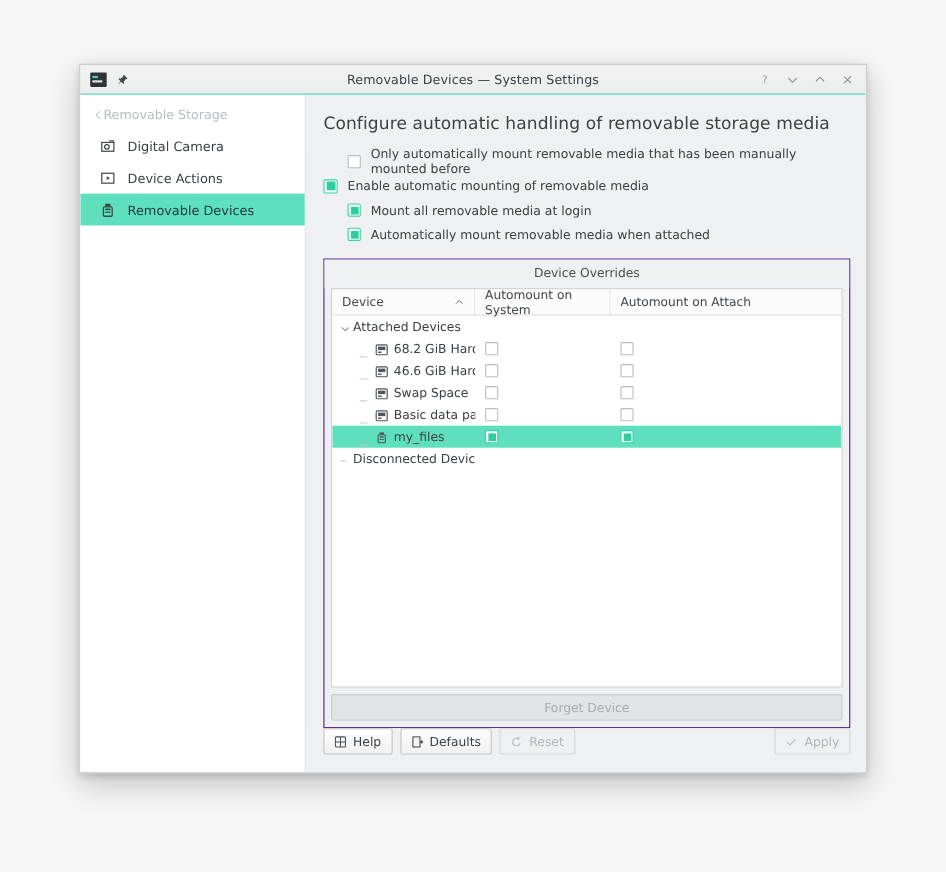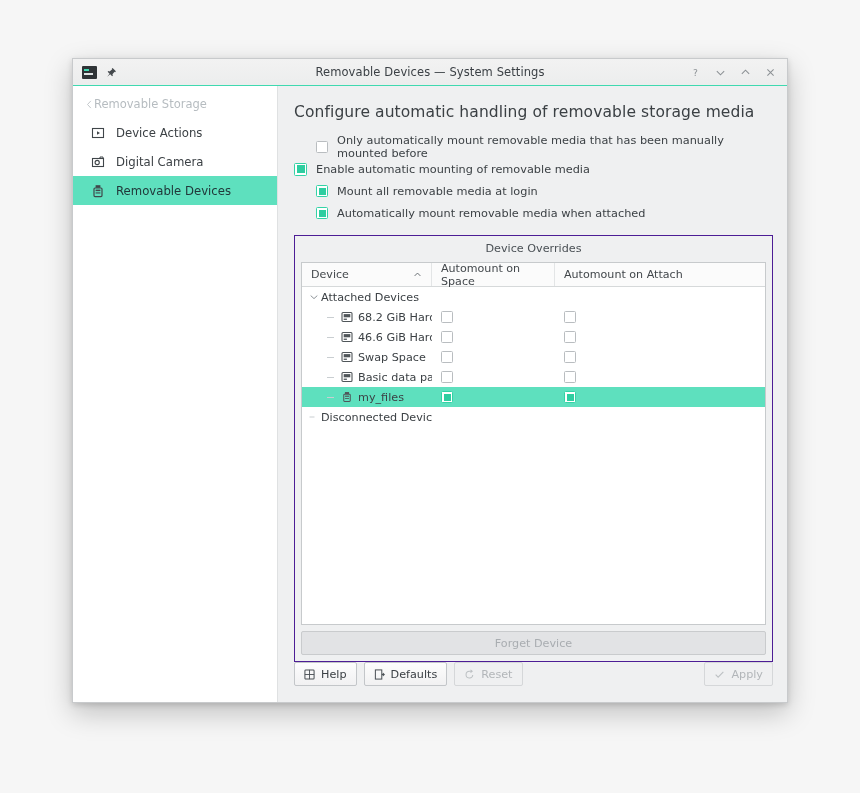--- a/index.html
+++ b/index.html
@@ -117,21 +117,21 @@
   .th.c3 { flex:1; }
   .sortarrow { color:#5a6166; display:flex; }
 
   .tbody { flex:1; min-height:0; overflow:hidden; background:#fff; }
   .trow { display:flex; align-items:center; height:20px; font-size:11.2px; color:#3c4145; }
   .trow.sel { background:#5ee0be; }
   .tcell1 { width:130px; min-width:130px; display:flex; align-items:center; height:100%; }
   .tcell2 { width:123px; min-width:123px; display:flex; align-items:center; padding-left:9px; height:100%; }
   .tcell3 { flex:1; display:flex; align-items:center; padding-left:9px; height:100%; }
 
-  .branch { width:100%; display:flex; align-items:center; }
+  .branch { width:100%; display:flex; align-items:flex-end; }
   .ind-root { padding-left: 5px; }
   .ind-child { padding-left: 5px; }
   .tw { width:14px; min-width:14px; display:flex; align-items:center; justify-content:center; color:#8e9499; }
   .elbow { width:18px; min-width:18px; height:100%; position:relative; }
   .elbow::before { content:""; position:absolute; left:6px; top:0; bottom:0; width:1px; background:#c9ced1; }
   .elbow::after { content:""; position:absolute; left:6px; top:50%; width:7px; height:1px; background:#c9ced1; }
   .elbow.last::before { bottom:50%; }
   .rowico { width:15px; min-width:15px; display:flex; align-items:center; justify-content:center; color:#50565a; margin-right:4px; }
   .rowlabel { white-space:nowrap; overflow:hidden; text-overflow:clip; }
 
@@ -206,36 +206,36 @@
             <svg width="9" height="9" viewBox="0 0 10 10">
                 <path d="M6.5 1 2.8 5l3.7 4" fill="none" stroke="currentColor" stroke-width="1.1"></path>
               </svg>
           </span>
           <span>Removable Storage</span>
         </div>
 
         <div class="side-item">
           <span class="side-ico">
             <svg width="14" height="14" viewBox="0 0 14 14">
-                <rect x="1.5" y="2.5" width="11" height="9" fill="none" stroke="currentColor" stroke-width="1.1"></rect>
-                <path d="M6 5.3 9 7 6 8.7z" fill="currentColor"></path>
-              </svg>
-          </span>
-          <span>Device Actions</span>
-        </div>
-
-        <div class="side-item">
-          <span class="side-ico">
-            <svg width="14" height="14" viewBox="0 0 14 14">
                 <rect x="1.5" y="3.5" width="11" height="8" fill="none" stroke="currentColor" stroke-width="1.1"></rect>
                 <path d="M9 3.5V2h3v1.5" fill="none" stroke="currentColor" stroke-width="1"></path>
                 <circle cx="6.2" cy="7.5" r="2.1" fill="none" stroke="currentColor" stroke-width="1.1"></circle>
               </svg>
           </span>
           <span>Digital Camera</span>
+        </div>
+
+        <div class="side-item">
+          <span class="side-ico">
+            <svg width="14" height="14" viewBox="0 0 14 14">
+                <rect x="1.5" y="2.5" width="11" height="9" fill="none" stroke="currentColor" stroke-width="1.1"></rect>
+                <path d="M6 5.3 9 7 6 8.7z" fill="currentColor"></path>
+              </svg>
+          </span>
+          <span>Device Actions</span>
         </div>
 
         <div class="side-item sel">
           <span class="side-ico">
             <svg width="14" height="14" viewBox="0 0 14 14">
                 <rect x="4.6" y="1.2" width="4.8" height="2.6" fill="currentColor"></rect>
                 <rect x="3" y="4" width="8" height="8.6" rx="1" fill="none" stroke="currentColor" stroke-width="1.2"></rect>
                 <rect x="4.6" y="5.6" width="4.8" height="1.5" fill="currentColor"></rect>
                 <rect x="4.6" y="8.4" width="4.8" height="1.1" fill="currentColor"></rect>
               </svg>
@@ -274,21 +274,21 @@
             <div class="thead">
               <div class="th c1">
                 <span>Device</span>
                 <span class="sortarrow">
                   <svg width="9" height="9" viewBox="0 0 10 10">
                       <path d="M1.8 6.6 5 3.4l3.2 3.2" fill="none" stroke="currentColor" stroke-width="1"></path>
                     </svg>
                 </span>
               </div>
               <div class="th c2">
-                <span>Automount on Space</span>
+                <span>Automount on System</span>
               </div>
               <div class="th c3">
                 <span>Automount on Attach</span>
               </div>
             </div>
 
             <div class="tbody">
 
               <div class="trow">
                 <div class="tcell1">

